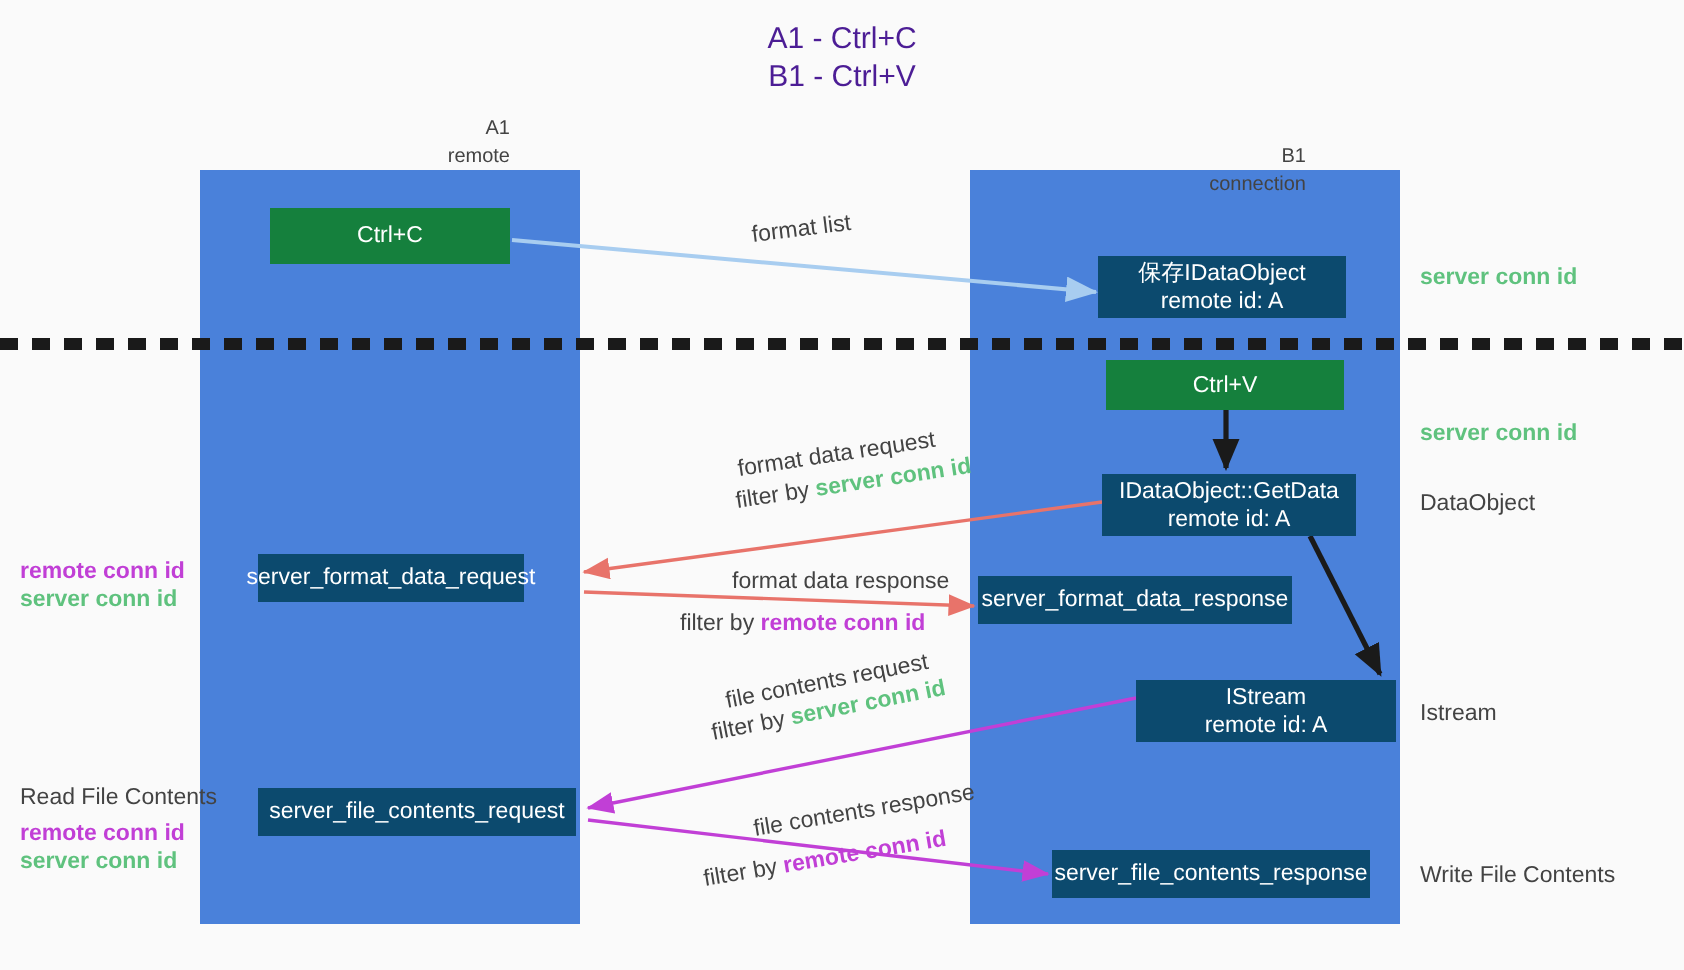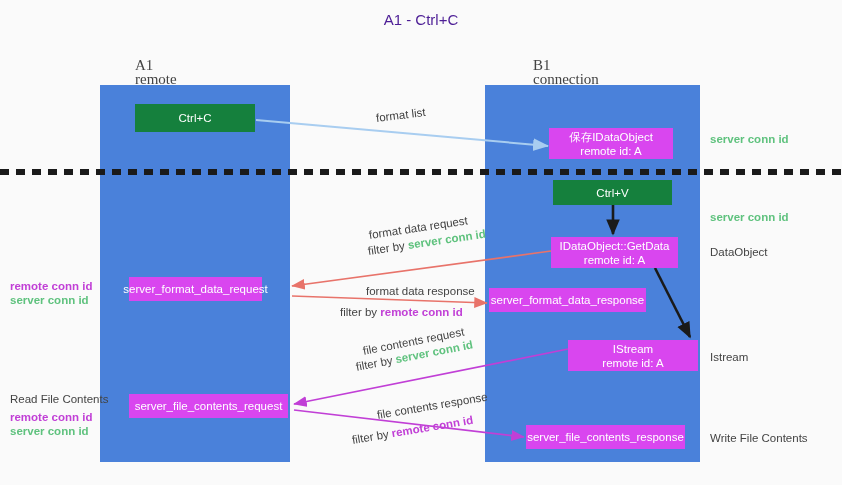--- a/index.html
+++ b/index.html
@@ -39,42 +39,41 @@
     line-height: 19px;
   }
 
   
   .lane {
     position: absolute;
     background: #4a81da;
   }
   .lane-head {
     position: absolute;
-    text-align: left;
+    text-align: right;
     color: #434343;
-    font-size: 15px;
+    font-size: 10px;
     line-height: 14px;
-    font-family: Liberation Serif, serif;
   }
 
   
   .box {
     position: absolute;
     box-sizing: border-box;
     display: flex;
     flex-direction: column;
     align-items: center;
     justify-content: center;
     color: #ffffff;
     font-size: 11.5px;
     line-height: 14px;
     text-align: center;
   }
   .box.green { background: #15803d; }
-  .box.orange { background: #d946ef; }
+  .box.orange { background: #0c4a6e; }
 
   
   .lbl {
     position: absolute;
     font-size: 11.5px;
     line-height: 14px;
     color: #434343;
     white-space: nowrap;
   }
   .lbl.green-txt { color: #5fc27e; font-weight: bold; }
@@ -87,30 +86,31 @@
   .lbl .mix-p { color: #c13fd6; font-weight: bold; }
   .lbl .mix-n { color: #434343; font-weight: normal; }
 </style>
 </head>
 <body>
 
 <div id="stage">
 
   <div class="title">
     <div>A1 - Ctrl+C</div>
+    <div>B1 - Ctrl+V</div>
   </div>
 
   <div class="lane" style="left:100px; top:85px; width:190px; height:377px;"></div>
   <div class="lane" style="left:485px; top:85px; width:215px; height:377px;"></div>
 
   <div class="lane-head" style="left:135px; top:58px; width:120px;">
     <div>A1</div>
     <div>remote</div>
   </div>
-  <div class="lane-head" style="left:533px; top:58px; width:120px;">
+  <div class="lane-head" style="left:533px; top:72px; width:120px;">
     <div>B1</div>
     <div>connection</div>
   </div>
 
   <svg id="svg-layer" viewBox="0 0 842 485" xmlns="http://www.w3.org/2000/svg">
     <defs>
       <marker id="ah-blue" markerWidth="9" markerHeight="9" refX="7.5" refY="3.2" orient="auto" markerUnits="strokeWidth">
         <path d="M0,0 L8,3.2 L0,6.4 z" fill="#a8cdf0"></path>
       </marker>
       <marker id="ah-red" markerWidth="9" markerHeight="9" refX="7.5" refY="3.2" orient="auto" markerUnits="strokeWidth">

